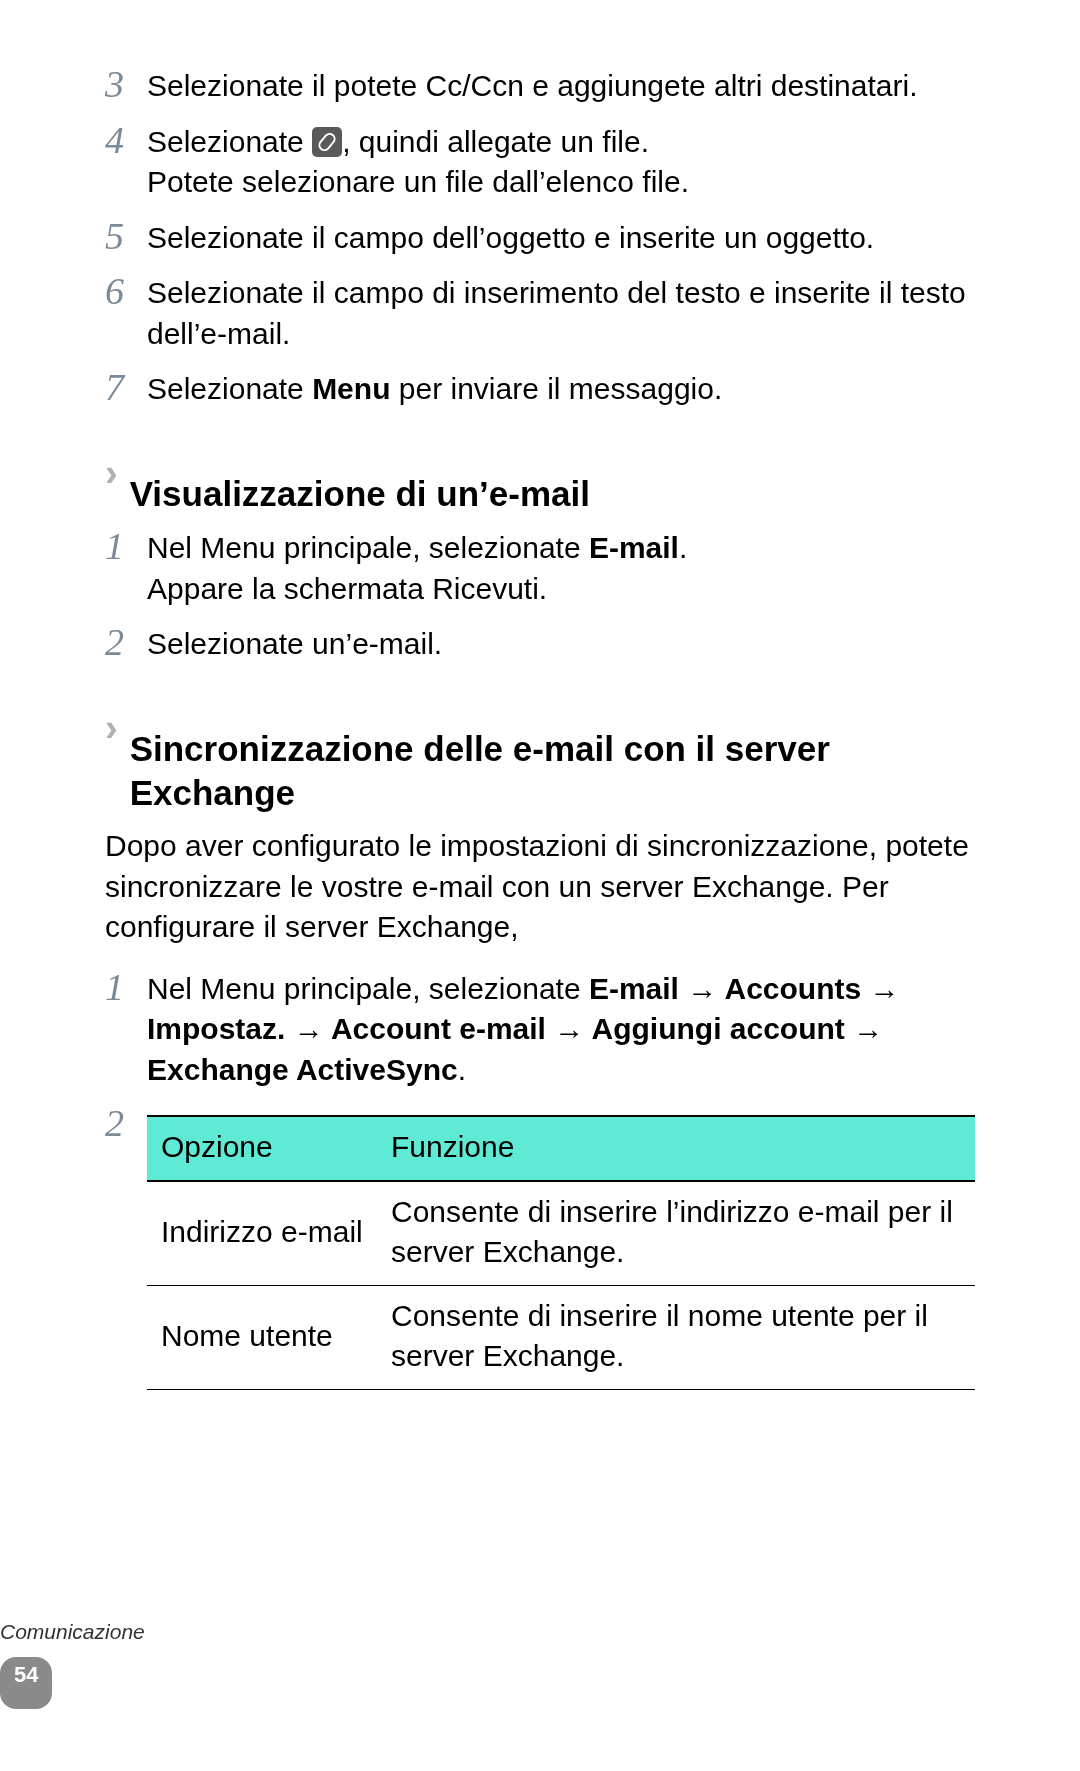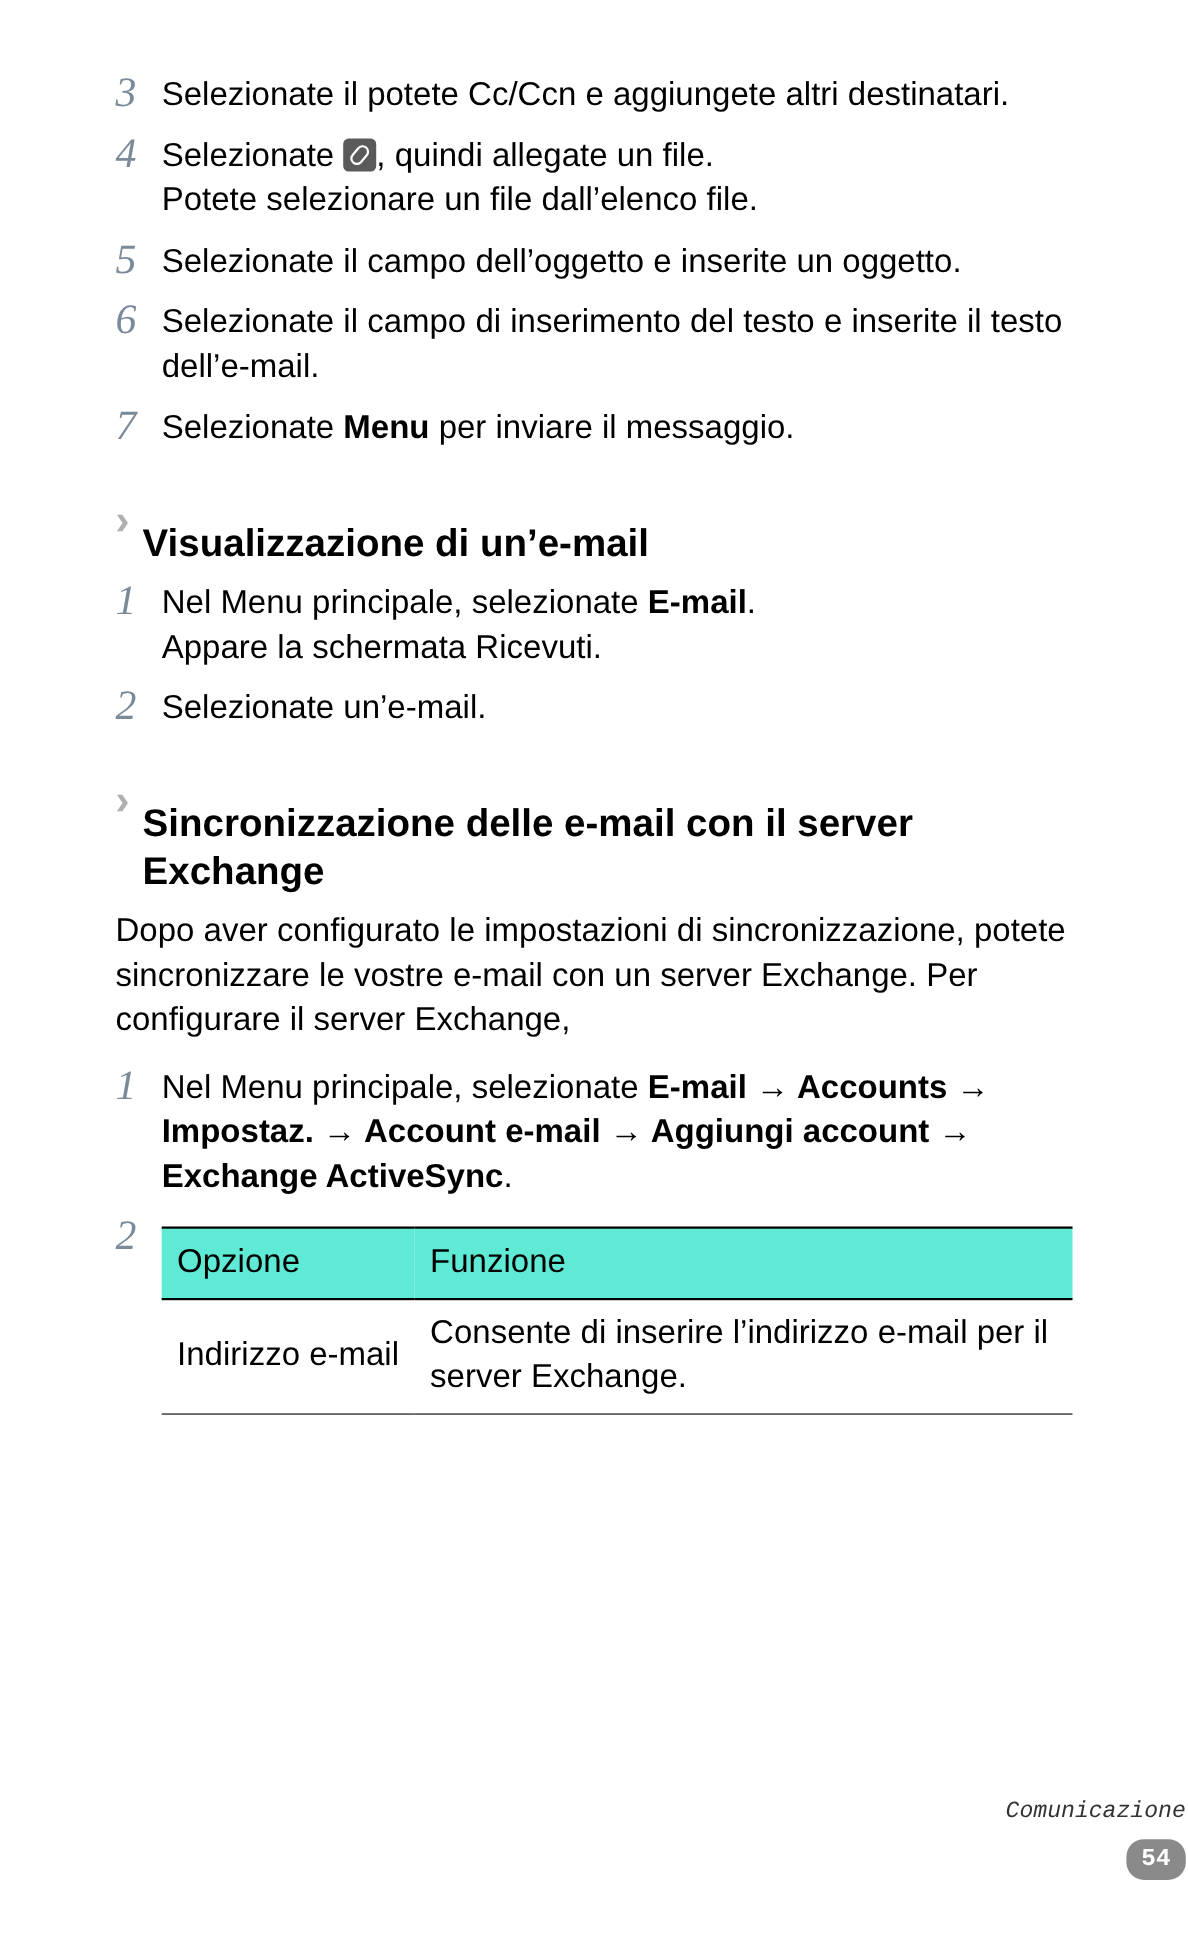--- a/index.html
+++ b/index.html
@@ -100,34 +100,33 @@
   }
   table.opt tbody td {
     border-bottom: 1.5px solid #000;
   }
   table.opt td.col1 { width: 230px; }
 
   .footer {
     position: absolute;
     bottom: 62px;
     left: 0; right: 2px;
-    text-align: right;
-    font-family: Liberation Mono, monospace;
+    text-align: left;
   }
   .footer-label {
     font-style: italic;
     font-size: 21px;
     color: #333;
     display: block;
     margin-bottom: 6px;
   }
   .page-badge {
     display: inline-block;
     min-width: 48px;
-    padding: 3px 14px 4px;
+    padding: 3px 14px 19px;
     border-radius: 16px;
     background: #8a8a8a;
     color: #fff;
     font-size: 22px;
     font-weight: 700;
   }
 </style>
 </head>
 <body>
 
@@ -209,20 +208,24 @@
           <tr>
             <th class="col1">Opzione</th>
             <th>Funzione</th>
           </tr>
         </thead>
         <tbody>
           <tr>
             <td class="col1">Indirizzo e-mail</td>
             <td>Consente di inserire l’indirizzo e-mail per il server Exchange.</td>
           </tr>
+          <tr>
+            <td class="col1">Nome utente</td>
+            <td>Consente di inserire il nome utente per il server Exchange.</td>
+          </tr>
         </tbody>
       </table>
 
     </div>
   </div>
 
 </div>
 
 <div class="footer">
   <span class="footer-label">Comunicazione</span>

